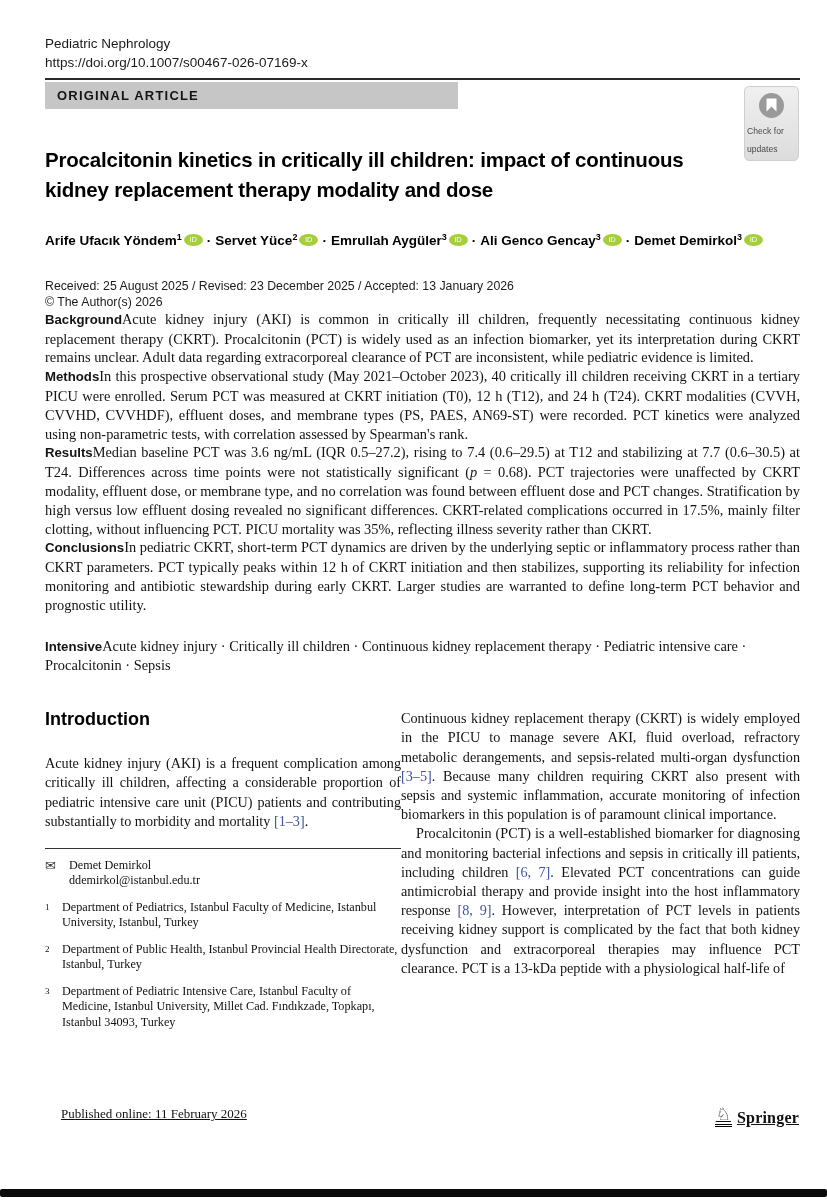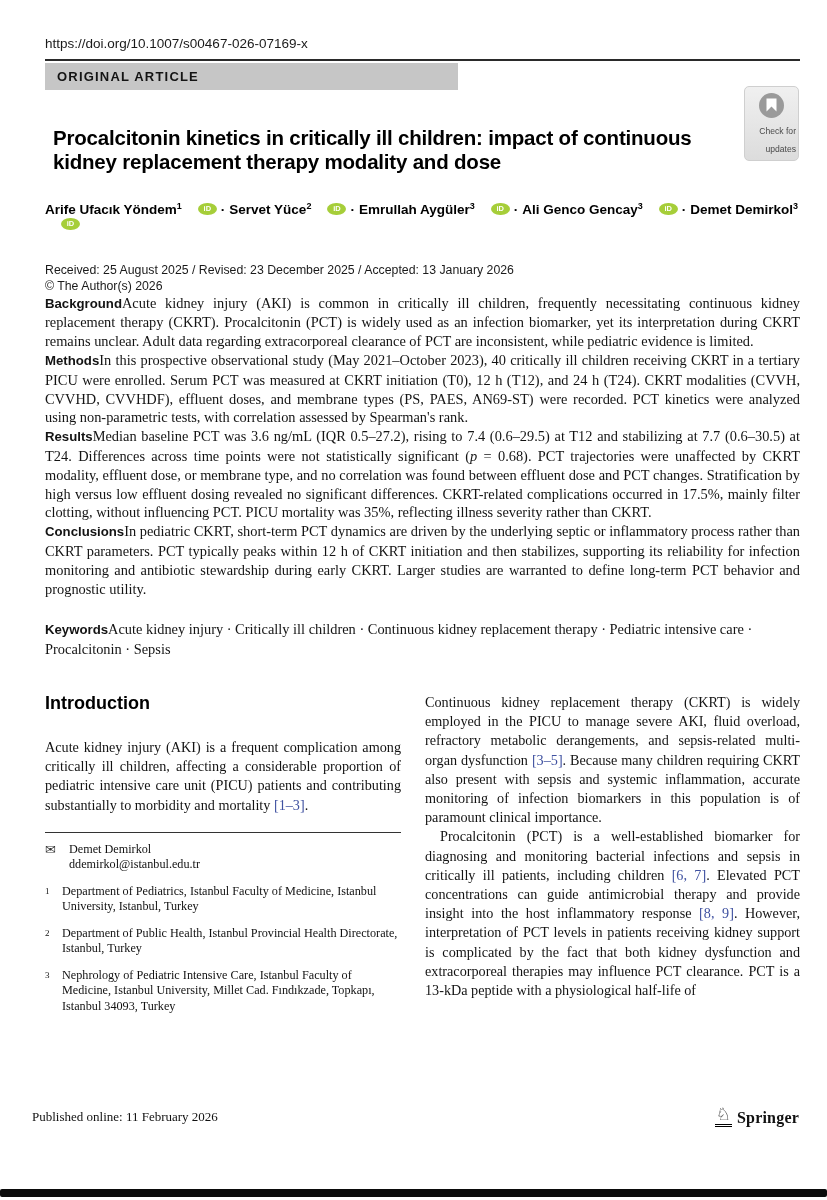--- a/index.html
+++ b/index.html
@@ -33,56 +33,55 @@
   
   .check {
     position: absolute;
     top: 86px;
     right: 28px;
     width: 55px;
     padding: 5px 2px 4px;
     background: linear-gradient(#f0f0f0, #dcdcdc);
     border: 1px solid #cfcfcf;
     border-radius: 5px;
-    text-align: right;
+    text-align: left;
     cursor: pointer;
   }
   .check-circle {
     display: block;
     margin: 1px auto 2px;
     width: 25px; height: 25px;
     border-radius: 50%;
     background: #9a9a9a;
     position: relative;
   }
   .check-circle svg { position: absolute; left: 7px; top: 5px; }
   .check-text { font-size: 8.6px; line-height: 1.18; color: #4a4a4a; }
 
   
   .title {
     margin-top: 36px;
     font-size: 20.5px;
-    line-height: 24px;
+    line-height: 30px;
     font-weight: bold;
     letter-spacing: -0.2px;
     color: #000;
     white-space: pre-line;
-    margin-left: 8px;
   }
   .authors { margin-top: 26px; font-size: 13.5px; font-weight: bold; color: #000; }
   .authors sup { font-size: 9px; }
   .orcid {
     display: inline-block;
     width: 19px; height: 12.5px;
     border-radius: 50%;
     background: var(--orcid_green);
     color: #fff;
     text-align: center;
-    font-size: 7.5px; line-height: 12.5px; font-weight: bold;
-    margin-left: 16px;
+    font-size: 7.5px; line-height: 12.5px; font-weight: normal;
+    margin-left: 2px;
     vertical-align: 3px;
     cursor: pointer;
   }
   .asep { margin: 0 4px; }
 
   .dates { margin-top: 30px; font-size: 12.3px; line-height: 16px; color: #1a1a1a; }
   .copyright { font-size: 12.3px; line-height: 16px; color: #1a1a1a; }
 
   
   .abs-head { margin-top: 28px; margin-bottom: 5px; font-size: 14.5px; font-weight: bold; color: #000; }
@@ -96,21 +95,21 @@
   .alabel {
     font-family: "Liberation Sans", sans-serif;
     font-size: 13.2px;
     font-weight: bold;
     margin-right: 0;
   }
   .kw { margin-top: 22px; text-align: left; }
   .ref { color: var(--reference_blue); cursor: pointer; }
 
   
-  .intro { margin-top: 34px; display: flex; gap: 24px; }
+  .intro { margin-top: 34px; display: flex; }
   .col-left { width: 356px; flex: none; }
   .col-right { flex: 1; }
   .intro-head { font-size: 18px; font-weight: bold; color: #000; margin-bottom: 24px; }
   .bodytext {
     font-family: "Liberation Serif", serif;
     font-size: 14.2px;
     line-height: 19.2px;
     text-align: justify;
     color: #131313;
   }
@@ -119,22 +118,22 @@
   
   .footnote { margin-top: 17px; border-top: 1.2px solid #333; padding-top: 9px; }
   .corr { display: flex; gap: 8px; font-family: "Liberation Serif", serif; font-size: 12.2px; line-height: 15.5px; }
   .env { font-size: 13px; color: #333; flex: none; width: 16px; }
   .aff { display: flex; gap: 10px; margin-top: 11px; font-family: "Liberation Serif", serif; font-size: 12.2px; line-height: 15.5px; }
   .aff sup { font-size: 9px; flex: none; width: 7px; line-height: 15.5px; }
 
   
   .footer {
     position: absolute;
-    left: 32px; right: 28px; top: 1106px;
-    display: flex; justify-content: space-between; align-items: center;
+    left: 61px; right: 28px; top: 1106px;
+    display: flex; justify-content: space-between; align-items: flex-start; text-decoration: underline;
   }
   .pubonline { font-family: "Liberation Serif", serif; font-size: 13px; color: #111; }
   .slogo { display: flex; align-items: flex-end; gap: 5px; }
   .knight { font-size: 17px; line-height: 1; border-bottom: 3px double #000; padding: 0 1px 1px; }
   .sname { font-family: "Liberation Serif", serif; font-size: 16px; font-weight: 600; letter-spacing: 0.2px; }
 
   .bottombar {
     position: absolute;
     left: 0; right: 0; bottom: 3px;
     height: 8px;
@@ -142,20 +141,21 @@
     border-radius: 2px;
   }
 </style>
 </head>
 <body>
 
 <div class="page">
   <div class="content">
 
     <div class="jhead">
+      <div>Pediatric Nephrology</div>
       <a href="#">https://doi.org/10.1007/s00467-026-07169-x</a>
     </div>
 
     <div class="toprule"></div>
 
     <div class="banner">ORIGINAL ARTICLE</div>
 
     <div class="check">
       <span class="check-circle">
         <svg width="11" height="14" viewBox="0 0 11 14">
@@ -175,21 +175,21 @@
     <div class="dates">Received: 25 August 2025 / Revised: 23 December 2025 / Accepted: 13 January 2026</div>
     <div class="copyright">© The Author(s) 2026</div>
 
     <div class="abs">
       <p><span class="alabel">Background</span><span>Acute kidney injury (AKI) is common in critically ill children, frequently necessitating continuous kidney replacement therapy (CKRT). Procalcitonin (PCT) is widely used as an infection biomarker, yet its interpretation during CKRT remains unclear. Adult data regarding extracorporeal clearance of PCT are inconsistent, while pediatric evidence is limited.</span></p>
       <p><span class="alabel">Methods</span><span>In this prospective observational study (May 2021–October 2023), 40 critically ill children receiving CKRT in a tertiary PICU were enrolled. Serum PCT was measured at CKRT initiation (T0), 12 h (T12), and 24 h (T24). CKRT modalities (CVVH, CVVHD, CVVHDF), effluent doses, and membrane types (PS, PAES, AN69-ST) were recorded. PCT kinetics were analyzed using non-parametric tests, with correlation assessed by Spearman's rank.</span></p>
       <p><span class="alabel">Results</span><span>Median baseline PCT was 3.6 ng/mL (IQR 0.5–27.2), rising to 7.4 (0.6–29.5) at T12 and stabilizing at 7.7 (0.6–30.5) at T24. Differences across time points were not statistically significant (<em>p</em> = 0.68). PCT trajectories were unaffected by CKRT modality, effluent dose, or membrane type, and no correlation was found between effluent dose and PCT changes. Stratification by high versus low effluent dosing revealed no significant differences. CKRT-related complications occurred in 17.5%, mainly filter clotting, without influencing PCT. PICU mortality was 35%, reflecting illness severity rather than CKRT.</span></p>
       <p><span class="alabel">Conclusions</span><span>In pediatric CKRT, short-term PCT dynamics are driven by the underlying septic or inflammatory process rather than CKRT parameters. PCT typically peaks within 12 h of CKRT initiation and then stabilizes, supporting its reliability for infection monitoring and antibiotic stewardship during early CKRT. Larger studies are warranted to define long-term PCT behavior and prognostic utility.</span></p>
     </div>
 
-    <p class="kw"><span class="alabel">Keywords</span><span>Acute kidney injury · Critically ill children · Continuous kidney replacement therapy · Pediatric intensive care · Procalcitonin · Sepsis</span></p>
+    <p class="kw"><span class="alabel">Intensive</span><span>Acute kidney injury · Critically ill children · Continuous kidney replacement therapy · Pediatric intensive care · Procalcitonin · Sepsis</span></p>
 
     <div class="intro">
       <div class="col-left">
         <h2 class="intro-head">Introduction</h2>
         <p class="bodytext">Acute kidney injury (AKI) is a frequent complication among critically ill children, affecting a considerable proportion of pediatric intensive care unit (PICU) patients and contributing substantially to morbidity and mortality <span class="ref">[1–3]</span>.</p>
 
         <div class="footnote">
           <div class="corr">
             <span class="env">✉</span>
             <span>
@@ -200,21 +200,21 @@
           <div class="aff">
               <sup>1</sup>
               <span>Department of Pediatrics, Istanbul Faculty of Medicine, Istanbul University, Istanbul, Turkey</span>
             </div>
           <div class="aff">
               <sup>2</sup>
               <span>Department of Public Health, Istanbul Provincial Health Directorate, Istanbul, Turkey</span>
             </div>
           <div class="aff">
               <sup>3</sup>
-              <span>Nephrology of Pediatric Intensive Care, Istanbul Faculty of Medicine, Istanbul University, Millet Cad. Fındıkzade, Topkapı, Istanbul 34093, Turkey</span>
+              <span>Department of Pediatric Intensive Care, Istanbul Faculty of Medicine, Istanbul University, Millet Cad. Fındıkzade, Topkapı, Istanbul 34093, Turkey</span>
             </div>
         </div>
       </div>
 
       <div class="col-right">
         <p class="bodytext">Continuous kidney replacement therapy (CKRT) is widely employed in the PICU to manage severe AKI, fluid overload, refractory metabolic derangements, and sepsis-related multi-organ dysfunction <span class="ref">[3–5]</span>. Because many children requiring CKRT also present with sepsis and systemic inflammation, accurate monitoring of infection biomarkers in this population is of paramount clinical importance.</p>
         <p class="bodytext indent">Procalcitonin (PCT) is a well-established biomarker for diagnosing and monitoring bacterial infections and sepsis in critically ill patients, including children <span class="ref">[6, 7]</span>. Elevated PCT concentrations can guide antimicrobial therapy and provide insight into the host inflammatory response <span class="ref">[8, 9]</span>. However, interpretation of PCT levels in patients receiving kidney support is complicated by the fact that both kidney dysfunction and extracorporeal therapies may influence PCT clearance. PCT is a 13-kDa peptide with a physiological half-life of</p>
       </div>
     </div>
 

